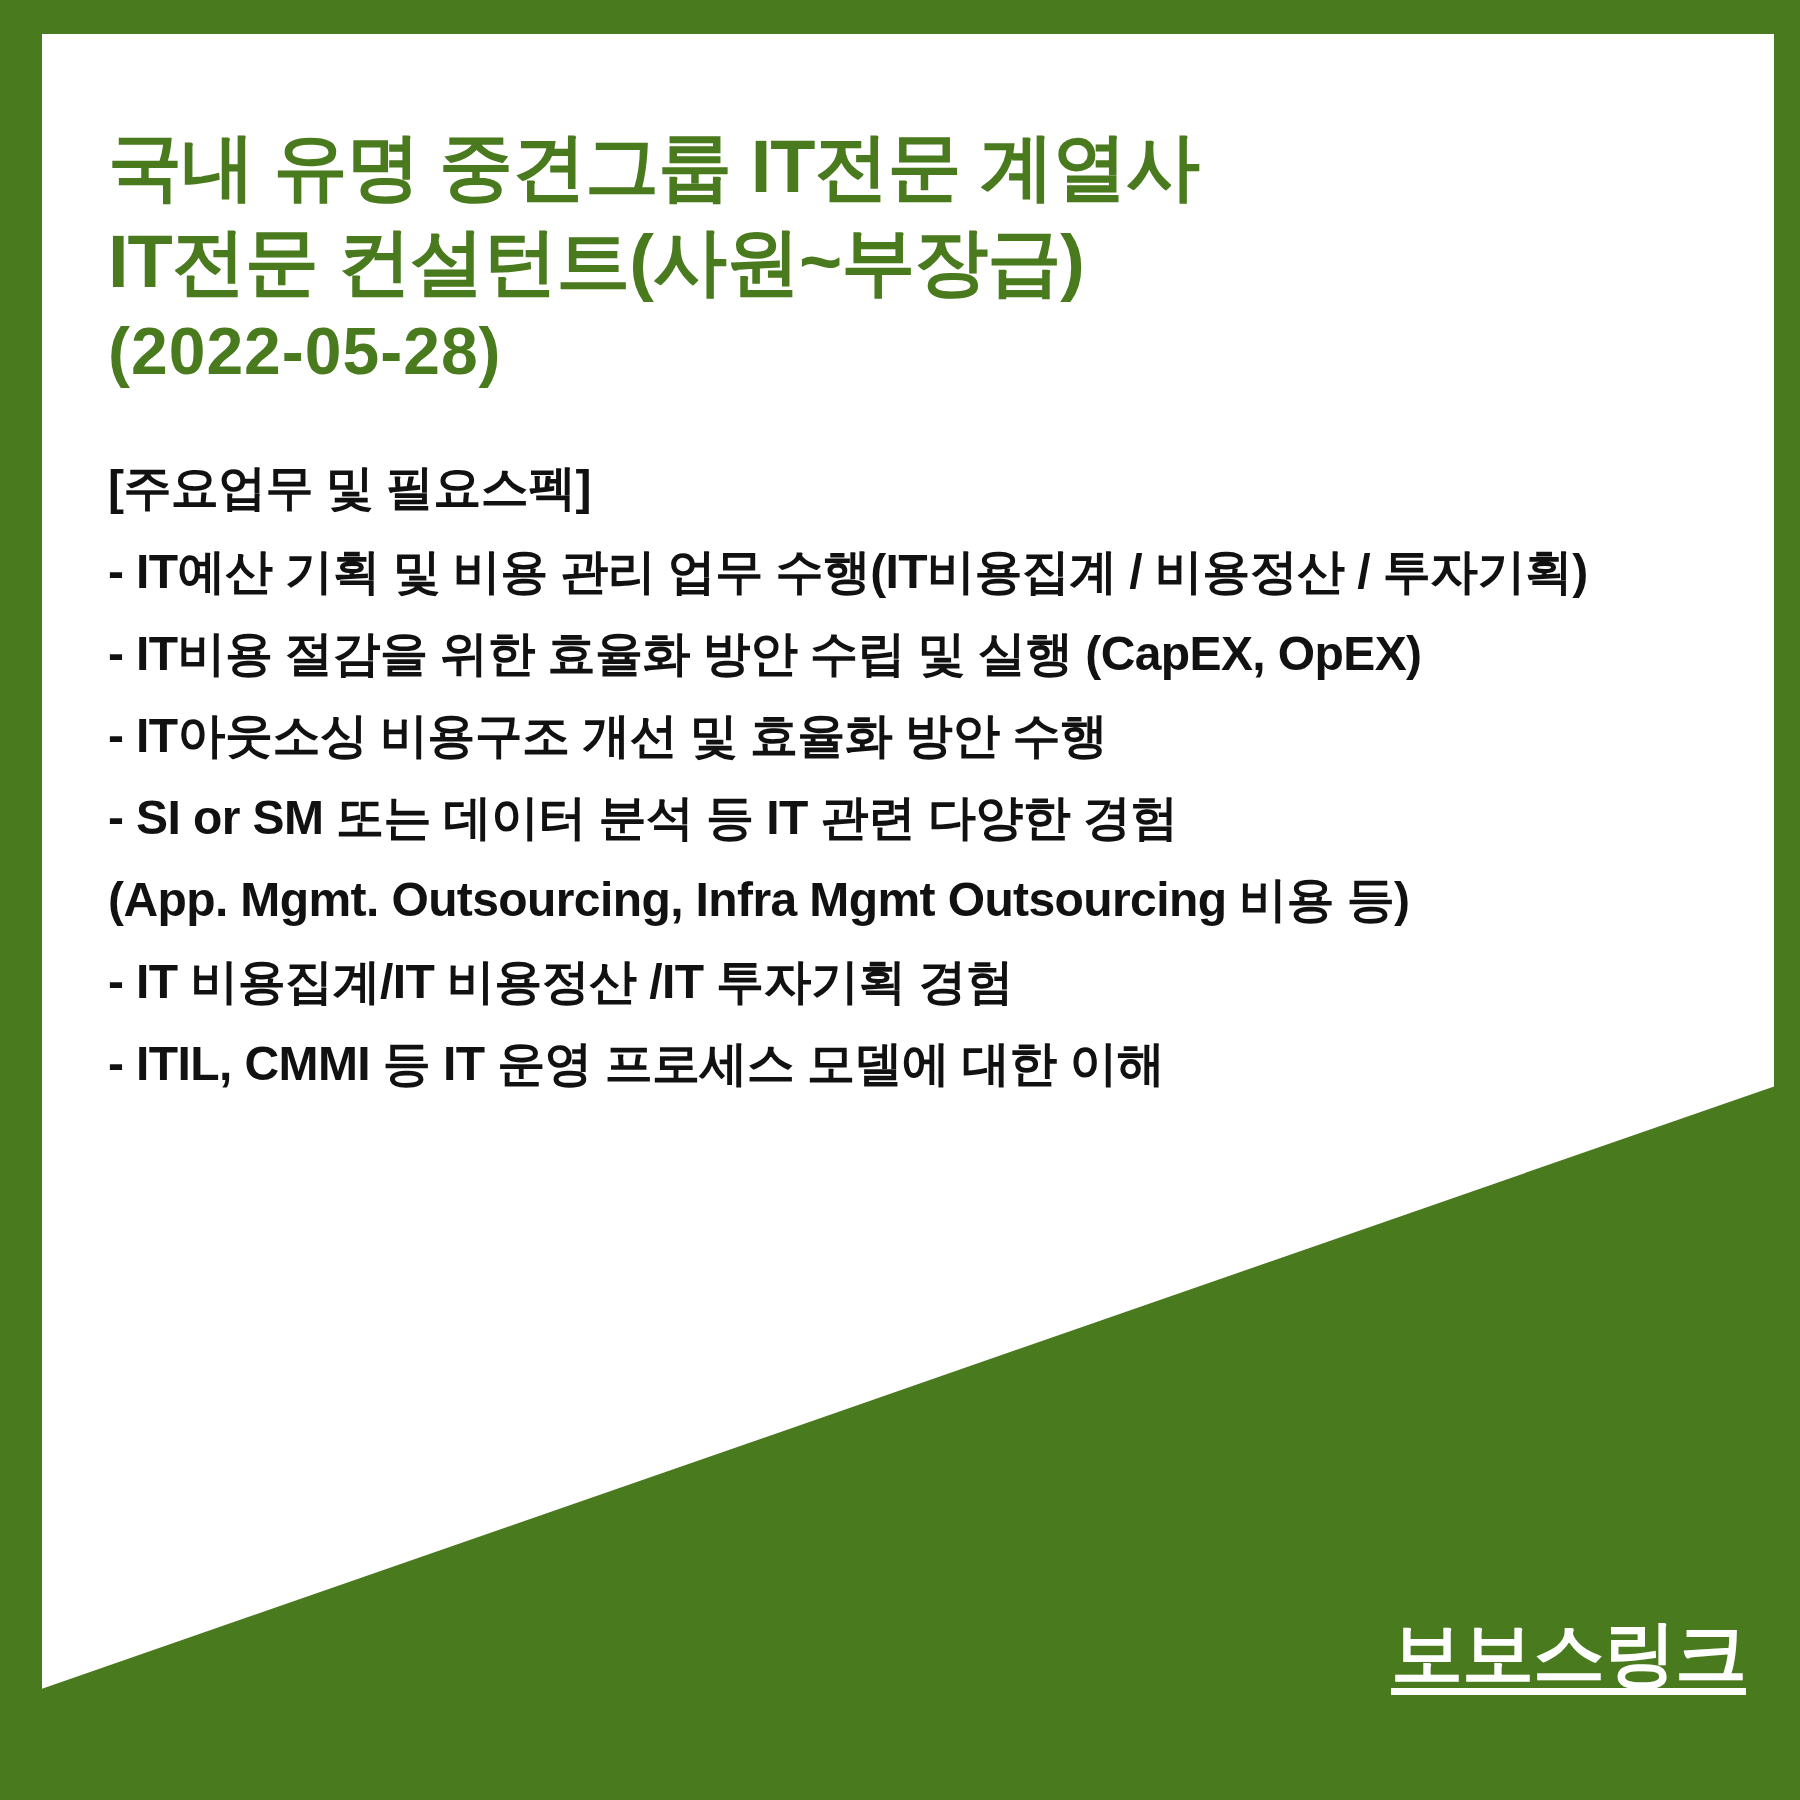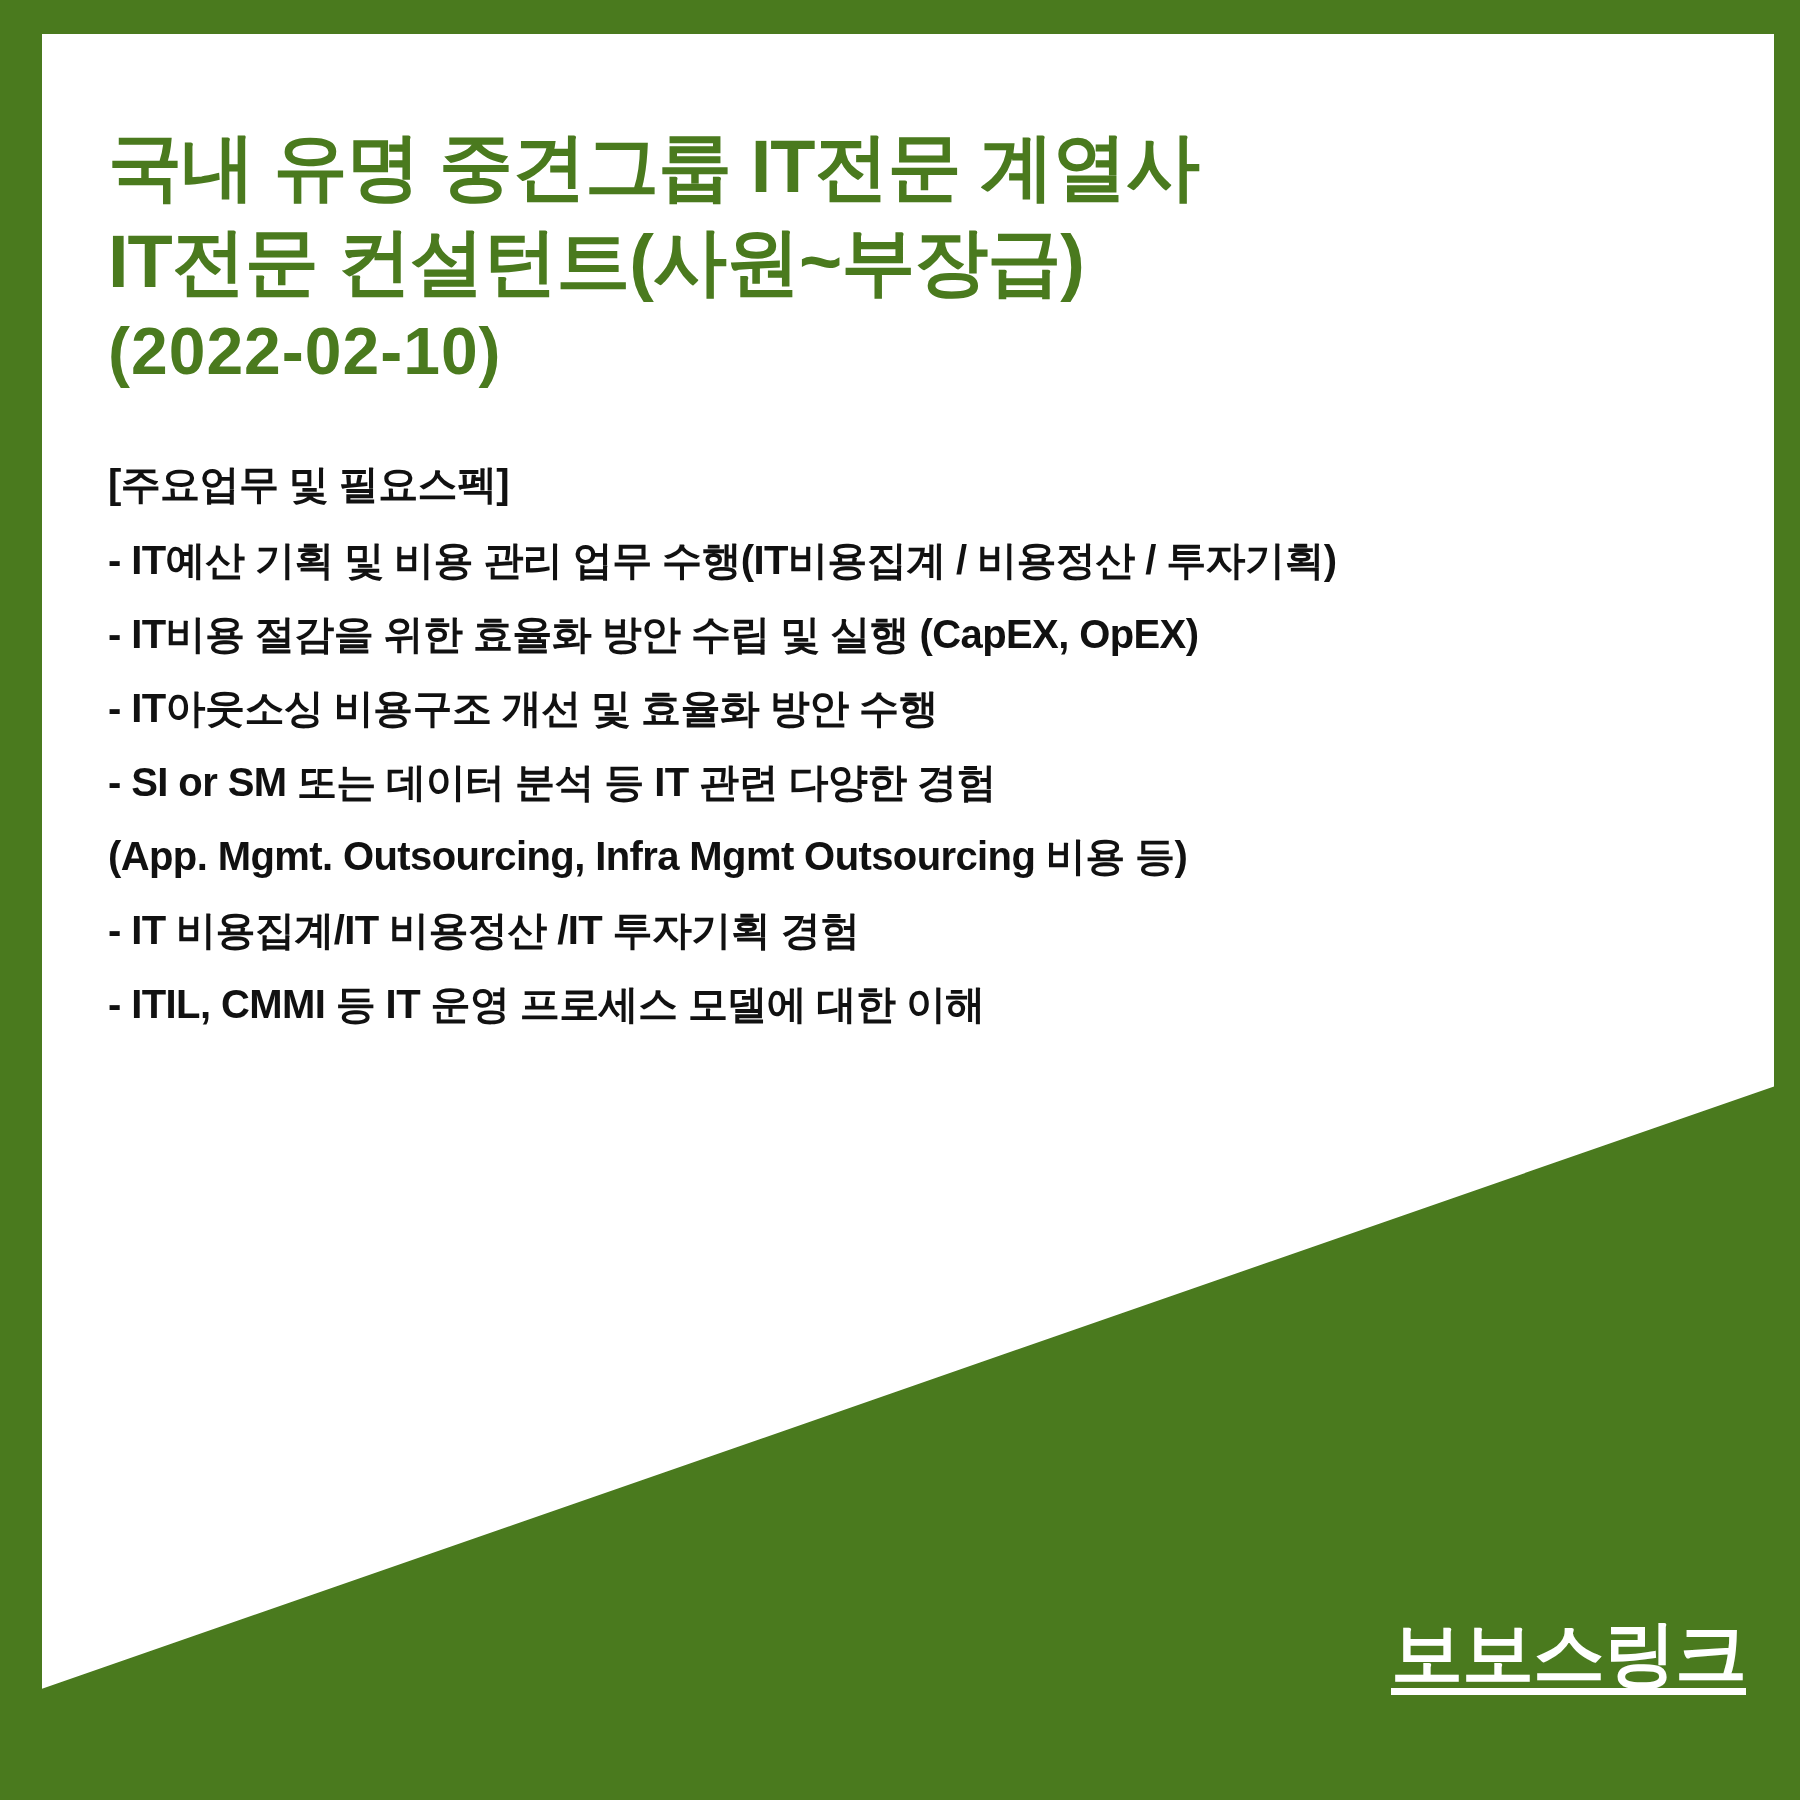--- a/index.html
+++ b/index.html
@@ -49,21 +49,21 @@
     display: block;
     white-space: nowrap;
   }
   .title .line.date {
     font-size: 66px;
     letter-spacing: 1px;
   }
   .body {
     margin-top: 70px;
     color: #111111;
-    font-size: 40px;
+    font-size: 48px;
     font-weight: bold;
     line-height: 1.0;
   }
   .body .bline {
     display: block;
     white-space: nowrap;
     margin-bottom: 34px;
     letter-spacing: -0.6px;
   }
   .body .bline.heading {
@@ -98,21 +98,21 @@
 
 <div class="poster">
 
   <div class="card"></div>
 
   <div class="content">
 
     <div class="title">
       <span class="line">국내 유명 중견그룹 IT전문 계열사</span>
       <span class="line">IT전문 컨설턴트(사원~부장급)</span>
-      <span class="line date">(2022-02-10)</span>
+      <span class="line date">(2022-05-28)</span>
     </div>
 
     <div class="body">
       <span class="bline heading">[주요업무 및 필요스펙]</span>
       <span class="bline">- IT예산 기획 및 비용 관리 업무 수행(IT비용집계 / 비용정산 / 투자기획)</span>
       <span class="bline">- IT비용 절감을 위한 효율화 방안 수립 및 실행 (CapEX, OpEX)</span>
       <span class="bline">- IT아웃소싱 비용구조 개선 및 효율화 방안 수행</span>
       <span class="bline">- SI or SM 또는 데이터 분석 등 IT 관련 다양한 경험</span>
       <span class="bline">(App. Mgmt. Outsourcing, Infra Mgmt Outsourcing 비용 등)</span>
       <span class="bline">- IT 비용집계/IT 비용정산 /IT 투자기획 경험</span>

